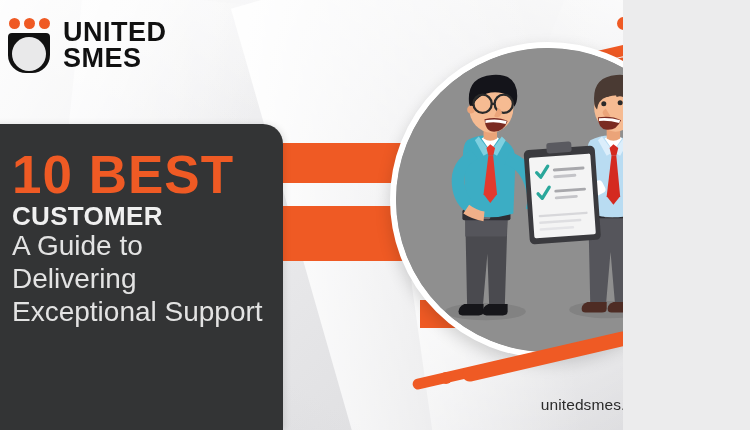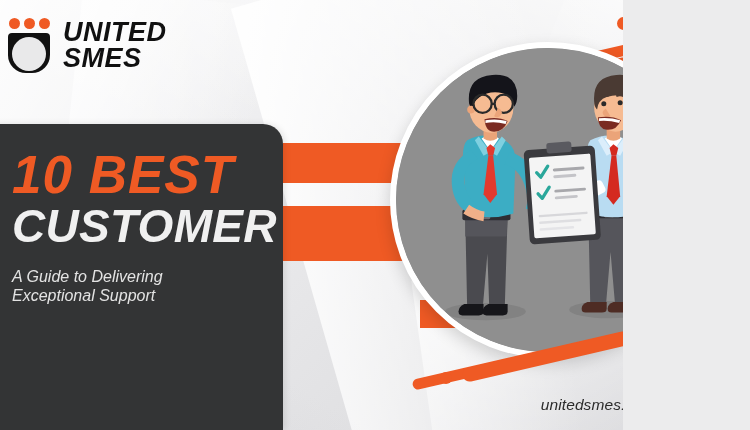--- a/index.html
+++ b/index.html
@@ -6,21 +6,20 @@
   body{
     width:750px;height:430px;overflow:hidden;
     font-family:"Liberation Sans",sans-serif;
     background:#ececed;
   }
   .stage{position:relative;width:623px;height:430px;overflow:hidden;
     background:
       linear-gradient(118deg,rgba(255,255,255,.85) 0%,rgba(255,255,255,0) 38%),
       linear-gradient(200deg,rgba(255,255,255,.75) 0%,rgba(255,255,255,0) 45%),
       linear-gradient(135deg,#f4f4f5 0%,#eaeaec 45%,#e2e2e4 70%,#d9d9dc 100%);
-    font-style: italic;
   }
   
   .facet{position:absolute;pointer-events:none;}
   .f1{top:-60px;left:300px;width:420px;height:560px;
       background:linear-gradient(100deg,rgba(255,255,255,.95),rgba(255,255,255,0) 60%);
       transform:rotate(-16deg);}
   .f2{top:-120px;left:540px;width:300px;height:420px;
       background:linear-gradient(200deg,rgba(255,255,255,.9),rgba(255,255,255,0) 70%);
       transform:rotate(22deg);}
   .f3{top:250px;left:430px;width:420px;height:300px;
@@ -43,23 +42,23 @@
       background:#e9e9ea;}
   .wordmark{line-height:.93;font-weight:bold;color:#111;letter-spacing:.5px;}
   .wordmark div{font-size:27px;}
 
   
   .card{position:absolute;left:-14px;top:124px;width:297px;height:306px;
       background:#333435;border-radius:0 20px 0 0;
       box-shadow:2px 0 6px rgba(0,0,0,.10);}
   .card .inner{padding:26px 18px 0 26px;}
   .t-best{font-size:53px;line-height:.96;font-weight:bold;color:#ef5a24;letter-spacing:1px;}
-  .t-cust{font-size:46px;line-height:1.02;font-weight:bold;color:#f0f0f0;letter-spacing:.3px;margin-top:2px;}
+  .t-cust{font-size:26px;line-height:1.02;font-weight:bold;color:#f0f0f0;letter-spacing:.3px;margin-top:2px;}
   .t-skills{font-size:31px;line-height:1.04;font-weight:bold;color:#f0f0f0;letter-spacing:.3px;}
-  .t-sub{margin-top:18px;font-size:16px;line-height:1.18;color:#e3e3e3;font-weight:400;}
+  .t-sub{margin-top:0;font-size:28px;line-height:1.18;color:#e3e3e3;font-weight:400;}
 
   
   .bar{position:absolute;background:#ef5a24;border-radius:100px;}
   .dot{position:absolute;background:#ef5a24;border-radius:50%;}
 
   
   .bl1{left:283px;top:143px;width:185px;height:40px;border-radius:0 100px 100px 0;}
   .bl2{left:277px;top:206px;width:200px;height:55px;border-radius:0 100px 100px 0;}
   
   .br1{left:600px;top:155px;width:160px;height:48px;border-radius:100px 0 0 100px;}

